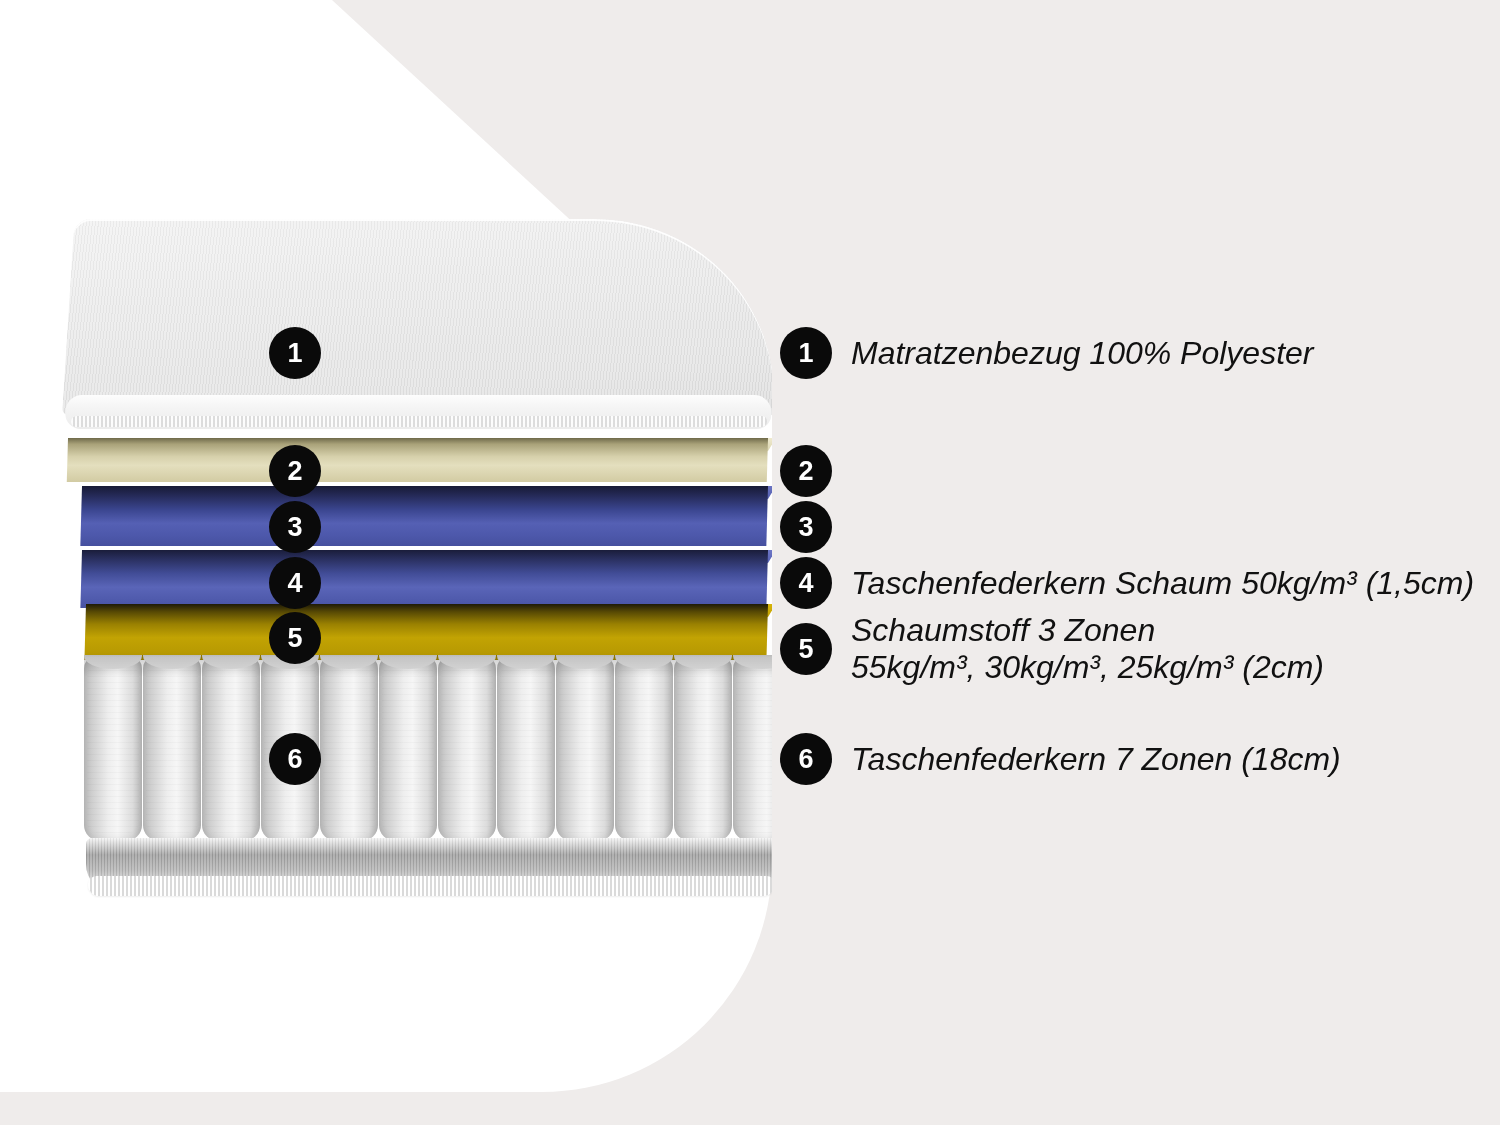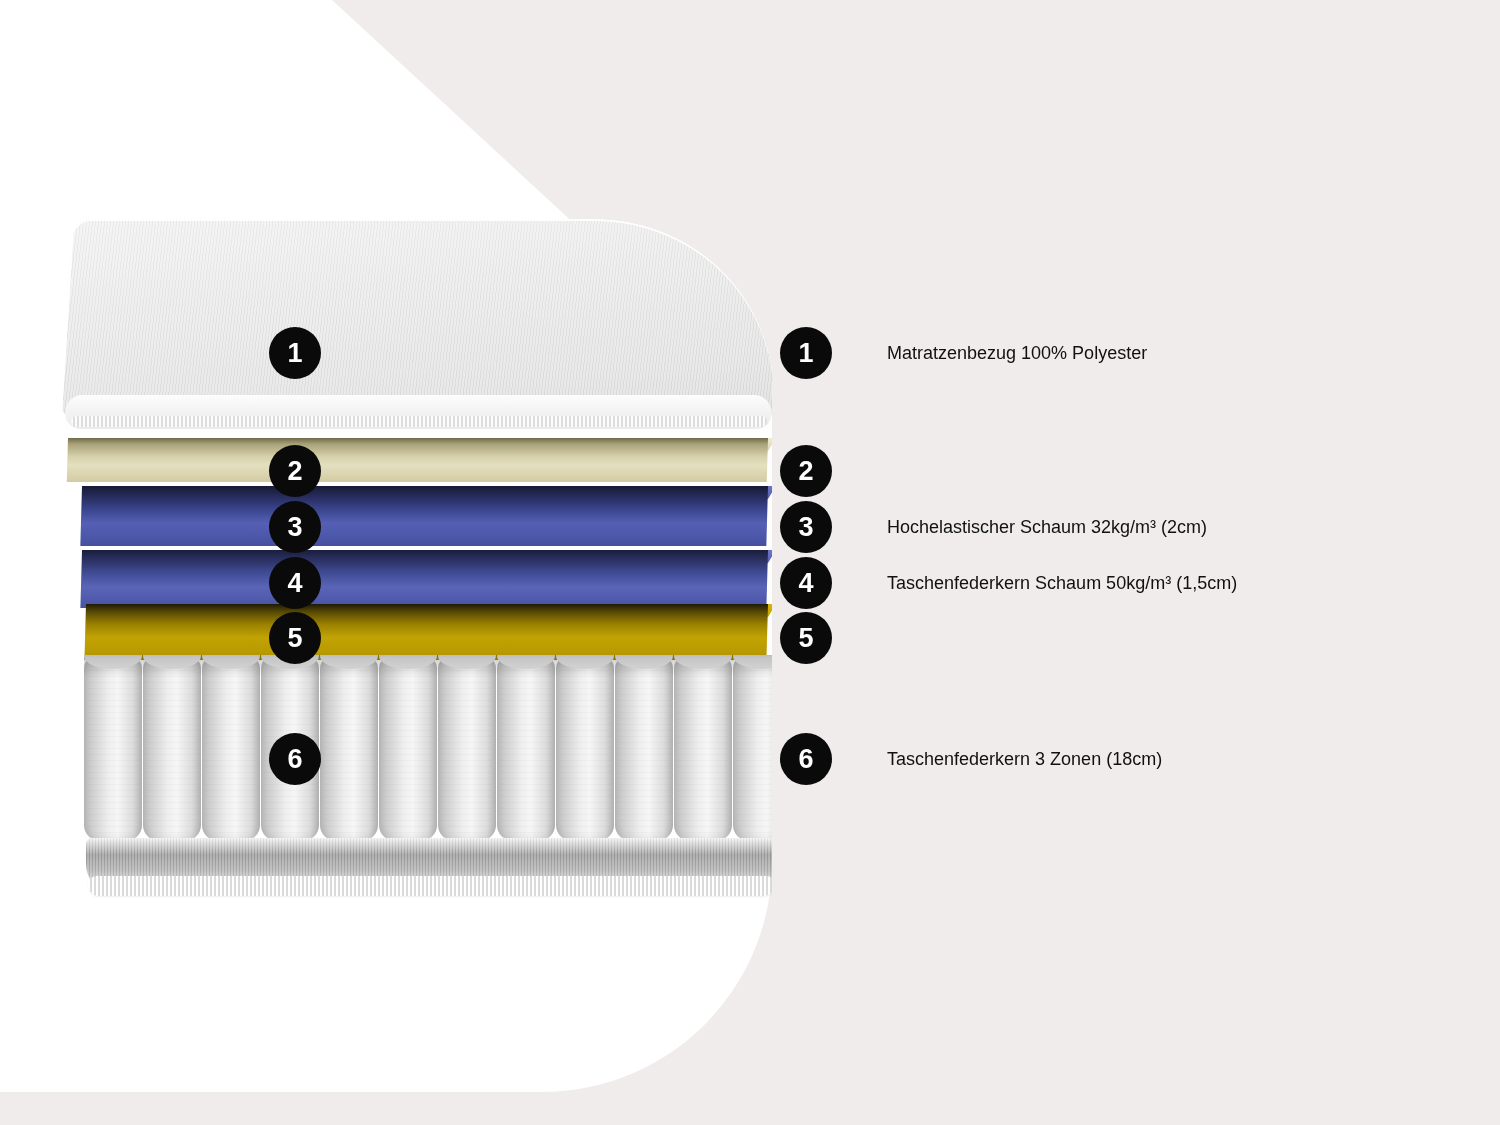--- a/index.html
+++ b/index.html
@@ -142,26 +142,27 @@
   
   .legend{position:absolute;left:780px;top:0;width:720px;height:1125px;}
   .legend-row{position:absolute;left:0;display:flex;align-items:center;}
   .legend-badge{
     position:relative;width:52px;height:52px;border-radius:50%;
     background:#0a0a0a;color:#fff;
     display:flex;align-items:center;justify-content:center;
     font-size:27px;font-weight:700;line-height:1;flex:0 0 auto;
   }
   .legend-text{
-    margin-left:55px;
+    margin-left:19px;
     color:#111111;
-    font-size:18px;
+    font-size:32px;
     line-height:37px;
     font-weight:500;
     white-space:pre-line;
+    font-style:italic;
   }
 </style>
 </head>
 <body>
 
 <div id="stage">
 
   <div class="white-panel"></div>
 
   <div class="mattress">
@@ -226,31 +227,32 @@
       <div class="legend-badge">1</div>
       <div class="legend-text">Matratzenbezug 100% Polyester</div>
     </div>
 
     <div class="legend-row" style="top:445px;">
       <div class="legend-badge">2</div>
     </div>
 
     <div class="legend-row" style="top:501px;">
       <div class="legend-badge">3</div>
-      <div class="legend-text">Hochelastischer Schaum 32kg/m³ (2cm)</div>
     </div>
 
     <div class="legend-row" style="top:557px;">
       <div class="legend-badge">4</div>
       <div class="legend-text">Taschenfederkern Schaum 50kg/m³ (1,5cm)</div>
     </div>
 
     <div class="legend-row" style="top:612px;">
       <div class="legend-badge">5</div>
+      <div class="legend-text" style="margin-top:0;">Schaumstoff 3 Zonen
+55kg/m³, 30kg/m³, 25kg/m³ (2cm)</div>
     </div>
 
     <div class="legend-row" style="top:733px;">
       <div class="legend-badge">6</div>
-      <div class="legend-text">Taschenfederkern 3 Zonen (18cm)</div>
+      <div class="legend-text">Taschenfederkern 7 Zonen (18cm)</div>
     </div>
 
   </div>
 </div>
 
 </body></html>

